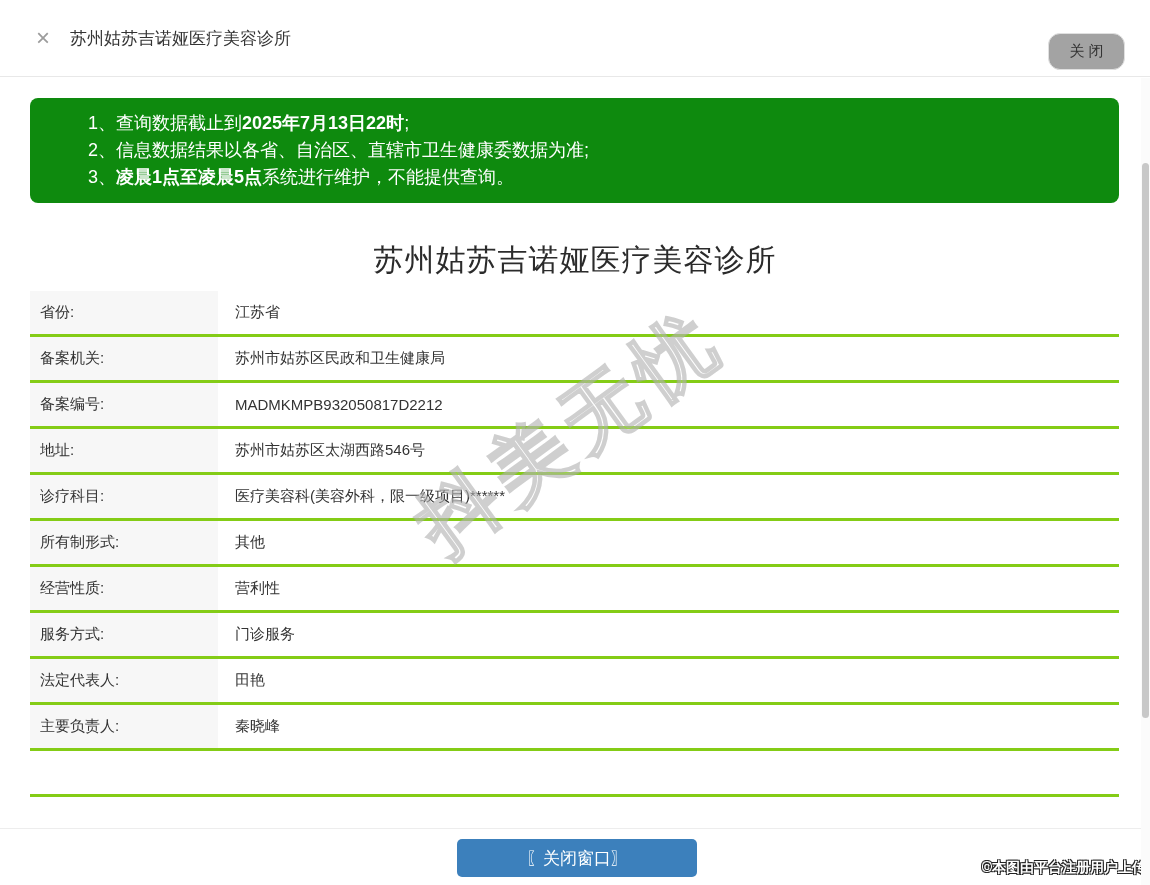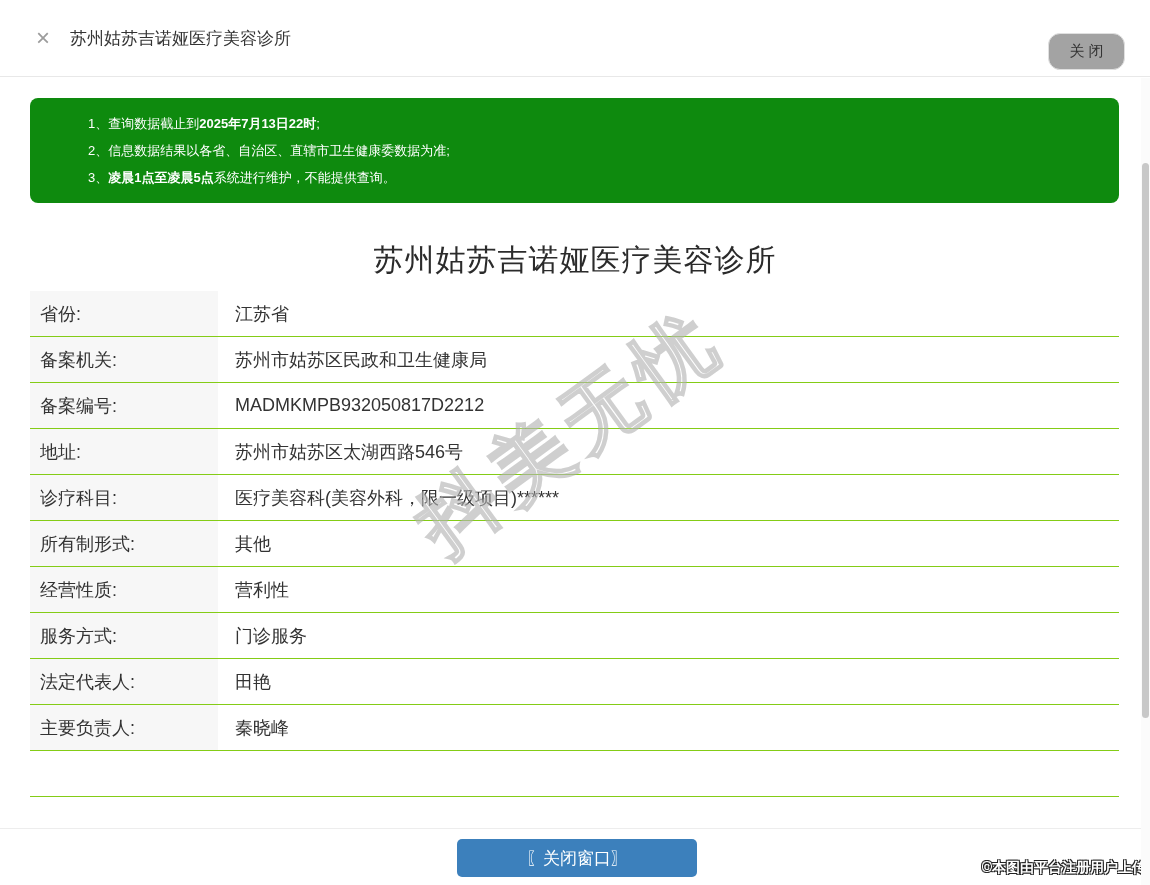--- a/index.html
+++ b/index.html
@@ -25,37 +25,37 @@
     background:#a3a3a3; border:1px solid #e0e0e0; border-radius:12px;
     font-size:15px; color:#333; cursor:pointer; text-align:center;
     font-family:inherit;
     margin-top:13px;
   }
 
   
   .notice {
     position:absolute; left:30px; top:98px; width:1089px; height:105px;
     background:#0e8a0e; border-radius:8px; color:#ffffff;
-    font-size:13px; padding:12px 20px 0 58px;
+    font-size:18px; padding:12px 20px 0 58px;
   }
   .notice-line { line-height:27px; white-space:nowrap; }
   .notice-line b { font-weight:bold; }
 
   
   .main-title {
     position:absolute; top:240px; left:0; width:1150px;
     text-align:center; font-size:30px; color:#2b2b2b; font-weight:400;
     letter-spacing:1px;
   }
 
   
   .info-table { position:absolute; top:291px; left:30px; width:1089px; }
   .info-row {
     display:flex; height:46px; align-items:stretch;
-    border-bottom:1px solid #84cc16; font-size:18px;
+    border-bottom:3px solid #84cc16; font-size:15px;
   }
   .info-label {
     width:188px; background:#f7f7f7; display:flex; align-items:center;
     padding-left:10px; color:#333; flex-shrink:0;
   }
   .info-value { display:flex; align-items:center; padding-left:17px; color:#333; }
 
   
   .watermark {
     position:absolute; left:571px; top:433px;

